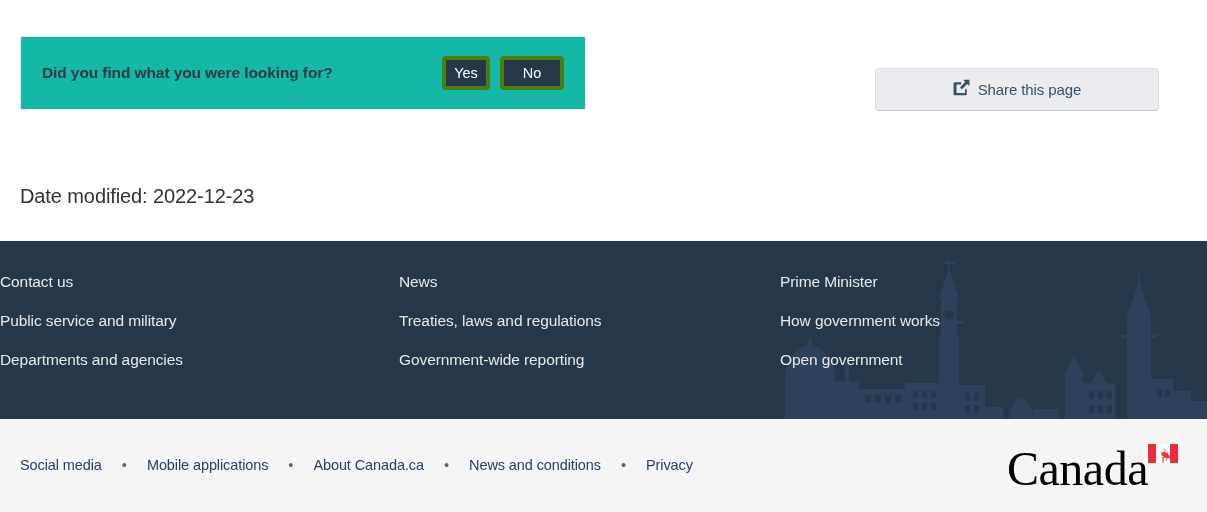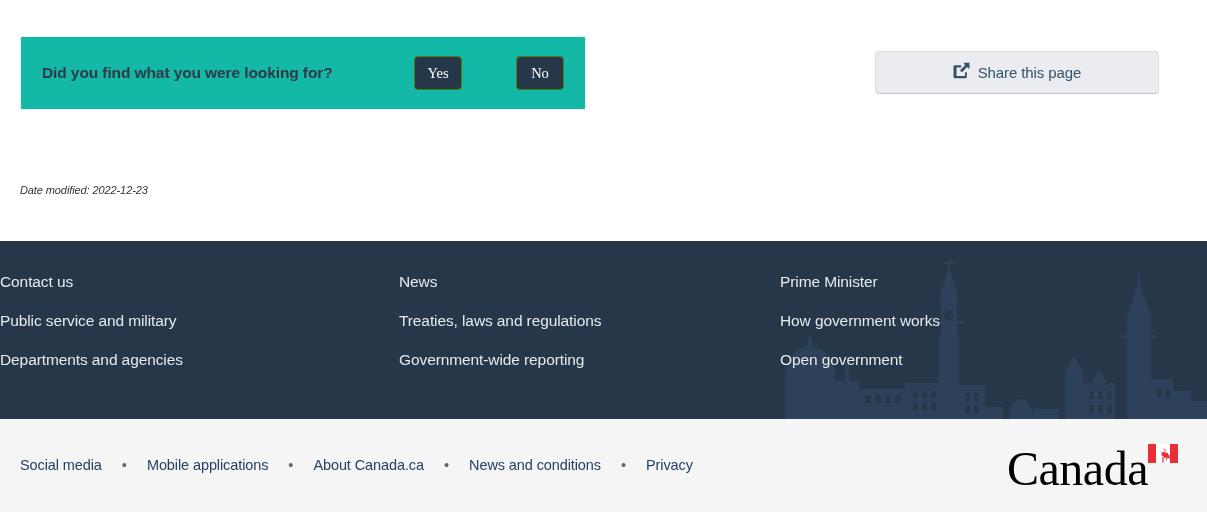--- a/index.html
+++ b/index.html
@@ -53,39 +53,39 @@
     letter-spacing: -0.1px;
   }
   .fb-buttons {
     display: flex;
     gap: 10px;
     flex: 0 0 auto;
   }
   .fb-btn {
     background: #26374a;
     color: #ffffff;
-    border: 1px solid #4d7c0f;
+    border: 4px solid #4d7c0f;
     border-radius: 4px;
-    font-family: Liberation Serif, serif;
+    font-family: Liberation Sans, sans-serif;
     font-size: 14.5px;
     line-height: 1;
     padding: 0;
     width: 48px;
     height: 34px;
     cursor: pointer;
     display: flex;
     align-items: center;
     justify-content: center;
   }
-  .fb-btn.no { width: 48px; margin-left: 44px; }
+  .fb-btn.no { width: 64px; }
 
   .share-btn {
     position: absolute;
     left: 875px;
-    top: 51px;
+    top: 68px;
     width: 284px;
     height: 43px;
     background: #eaecef;
     border: 1px solid #dcdcdc;
     border-bottom-color: #c6c8ca;
     border-radius: 4px;
     box-sizing: border-box;
     display: flex;
     align-items: center;
     justify-content: center;
@@ -97,25 +97,24 @@
     color: #33526e;
     line-height: 1;
     letter-spacing: -0.1px;
   }
   .share-icon { display: block; flex: 0 0 auto; }
 
   .date-modified {
     position: absolute;
     left: 20px;
     top: 183px;
-    font-size: 11px;
+    font-size: 20px;
     color: #333333;
     line-height: 1.3;
     letter-spacing: -0.1px;
-    font-style: italic;
   }
 
   
   .footer-main {
     position: relative;
     height: 178px;
     background: #26374a;
     overflow: hidden;
   }
   .hill {

